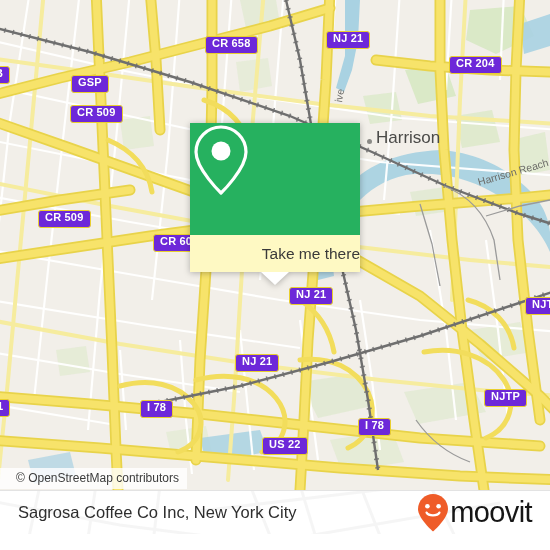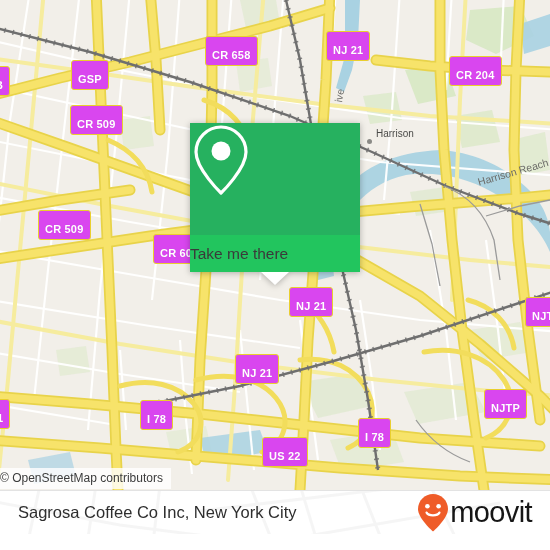--- a/index.html
+++ b/index.html
@@ -10,36 +10,36 @@
   }
   #app{position:relative;width:550px;height:550px;overflow:hidden;background:#fff;}
 
   
   .map{position:absolute;left:0;top:0;width:550px;height:490px;overflow:hidden;background:#f2efe9;}
   .map svg{position:absolute;left:0;top:0;}
 
   
   .shield{
     position:absolute;
-    background:#d946ef;
+    background:#6d28d9;
     border:1.5px solid #e9cf2e;
     border-radius:3px;
     color:#ffffff;
     font-weight:bold;
     font-size:11px;
     line-height:13px;
-    padding:12px 6px 3px 6px;
+    padding:0 6px 3px 6px;
     white-space:nowrap;
     letter-spacing:.2px;
     text-shadow:0 0 1px rgba(0,0,0,.10);
   }
   .place{
     position:absolute;
     color:#4a4a48;
-    font-size:10px;
+    font-size:17px;
     white-space:nowrap;
   }
   .place-dot{
     position:absolute;width:5px;height:5px;border-radius:50%;
     background:#8a8a86;
   }
   .street{
     position:absolute;
     color:#6b6b68;
     font-size:10.5px;
@@ -49,39 +49,39 @@
   
   .callout{
     position:absolute;left:190px;top:123px;width:170px;
     filter:drop-shadow(0 1px 3px rgba(0,0,0,.28));
   }
   .callout-head{
     height:112px;background:#26b15f;
     display:flex;align-items:center;justify-content:center;
   }
   .callout-body{
-    height:37px;background:#22c55e;
-    display:flex;align-items:center;justify-content:flex-start;
+    height:37px;background:#fef9c3;
+    display:flex;align-items:center;justify-content:flex-end;
   }
   .callout-body span{
     color:#3a3a3a;font-size:15.5px;
   }
   .callout-tail{
     position:absolute;left:50%;top:149px;margin-left:-14px;
     width:0;height:0;
     border-left:14px solid transparent;
     border-right:14px solid transparent;
     border-top:13px solid #ffffff;
   }
 
   
   .attrib{
     position:absolute;left:0;top:468px;
     background:rgba(255,255,255,.80);
-    padding:3px 8px 4px 0;
+    padding:3px 8px 4px 16px;
     font-size:12px;color:#3b3b3b;white-space:nowrap;
   }
 
   
   .footer{
     position:absolute;left:0;top:490px;width:550px;height:44px;
     background:#ffffff;border-top:1px solid #e3e3e3;
     display:flex;align-items:center;justify-content:space-between;
     padding:0 18px;box-sizing:border-box;overflow:hidden;
   }
@@ -234,21 +234,21 @@
 
     <div class="place-dot" style="left:367px;top:139px;"></div>
     <div class="place" style="left:376px;top:128px;">Harrison</div>
 
     <div class="street" style="left:478px;top:176px;transform:rotate(-16deg);transform-origin:left center;">Harrison Reach P</div>
     <div class="street" style="left:338px;top:96px;transform:rotate(-80deg);transform-origin:left center;">ive</div>
 
     <div class="shield" style="left:205px;top:36px;">CR 658</div>
     <div class="shield" style="left:326px;top:31px;">NJ 21</div>
     <div class="shield" style="left:449px;top:56px;">CR 204</div>
-    <div class="shield" style="left:71px;top:60px;">GSP</div>
+    <div class="shield" style="left:71px;top:75px;">GSP</div>
     <div class="shield" style="left:70px;top:105px;">CR 509</div>
     <div class="shield" style="left:38px;top:210px;">CR 509</div>
     <div class="shield" style="left:153px;top:234px;">CR 60</div>
     <div class="shield" style="left:289px;top:287px;">NJ 21</div>
     <div class="shield" style="left:235px;top:354px;">NJ 21</div>
     <div class="shield" style="left:525px;top:297px;">NJTP</div>
     <div class="shield" style="left:484px;top:389px;">NJTP</div>
     <div class="shield" style="left:140px;top:400px;">I 78</div>
     <div class="shield" style="left:358px;top:418px;">I 78</div>
     <div class="shield" style="left:262px;top:437px;text-align:center;">US 22</div>

